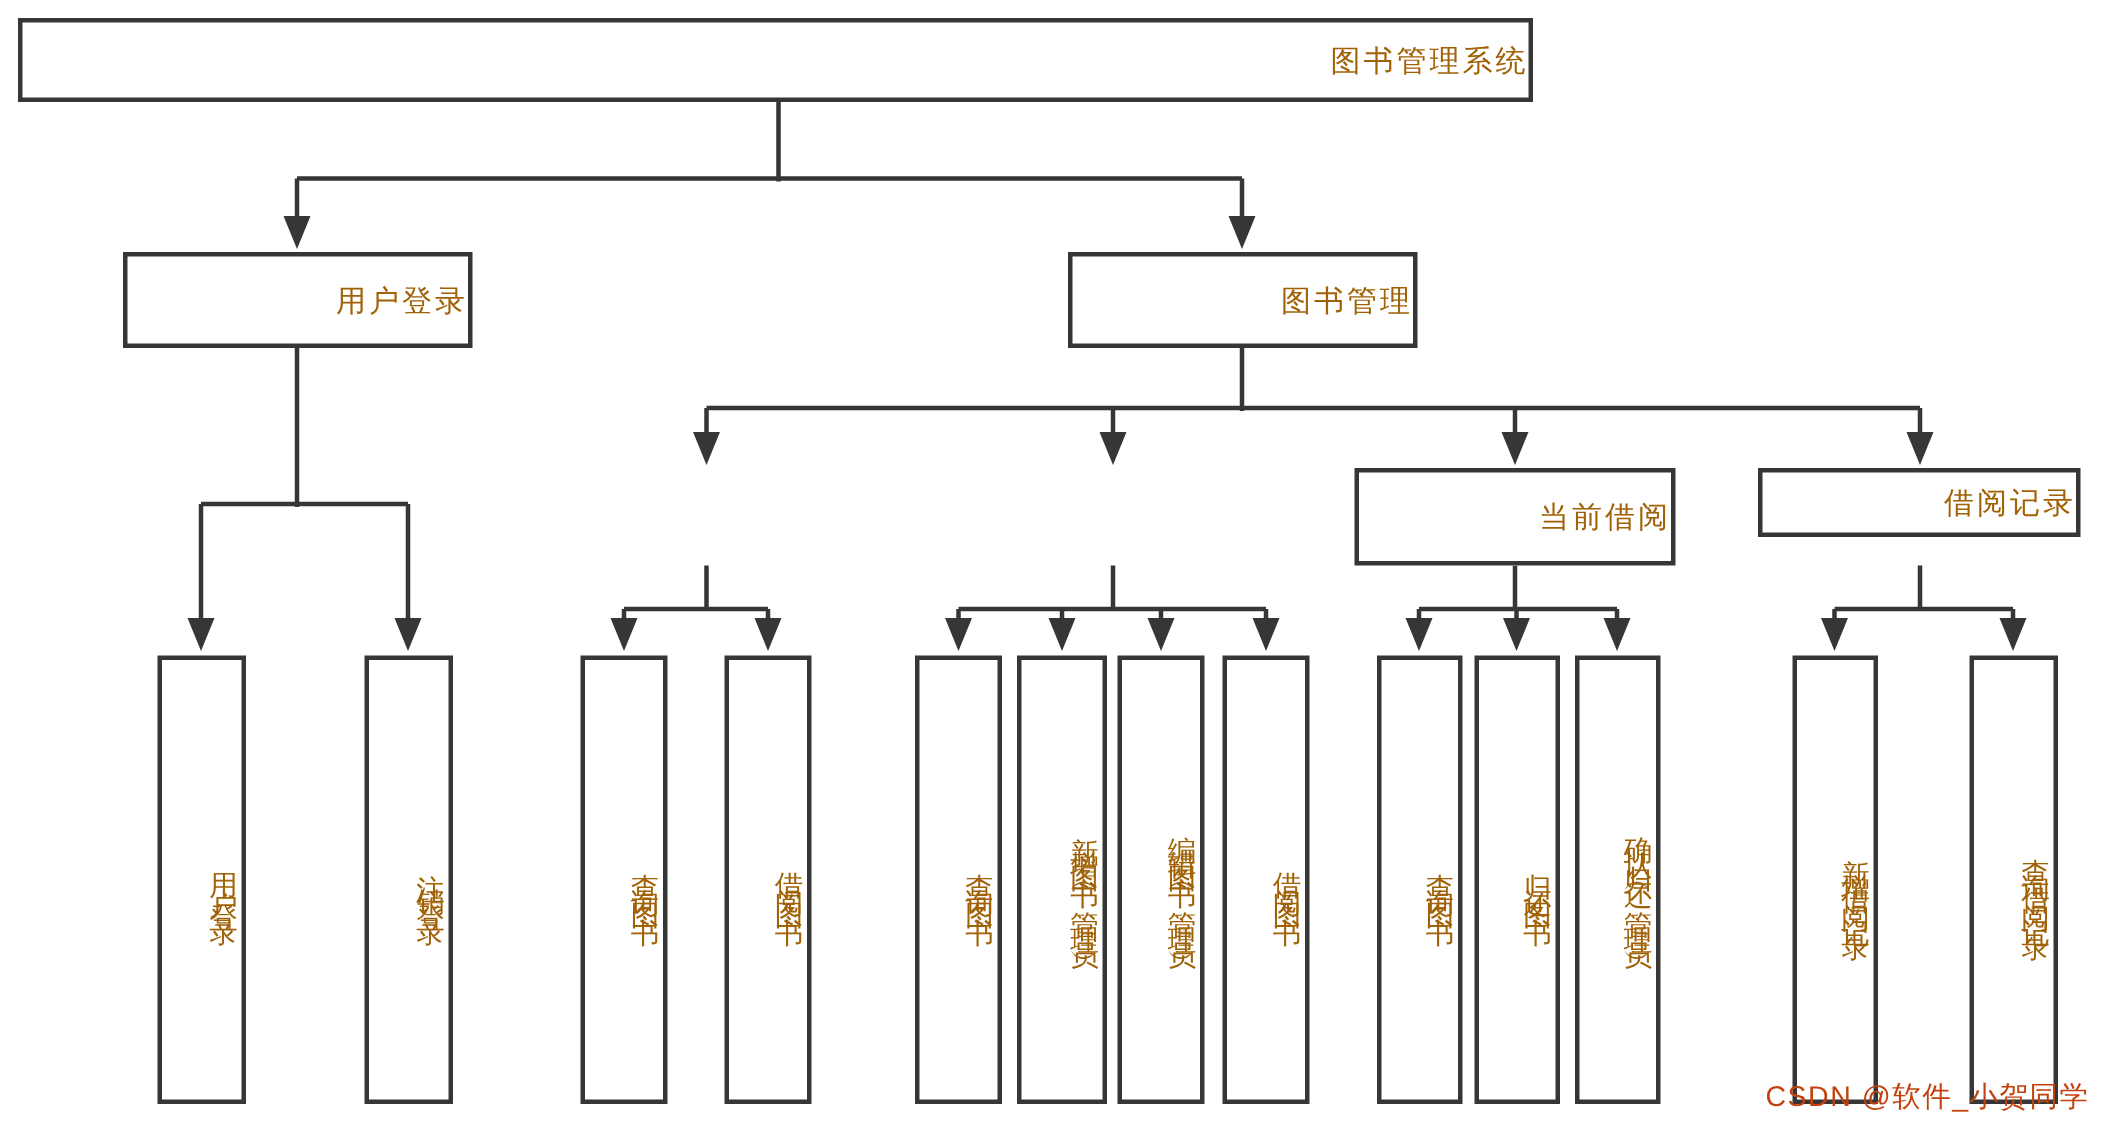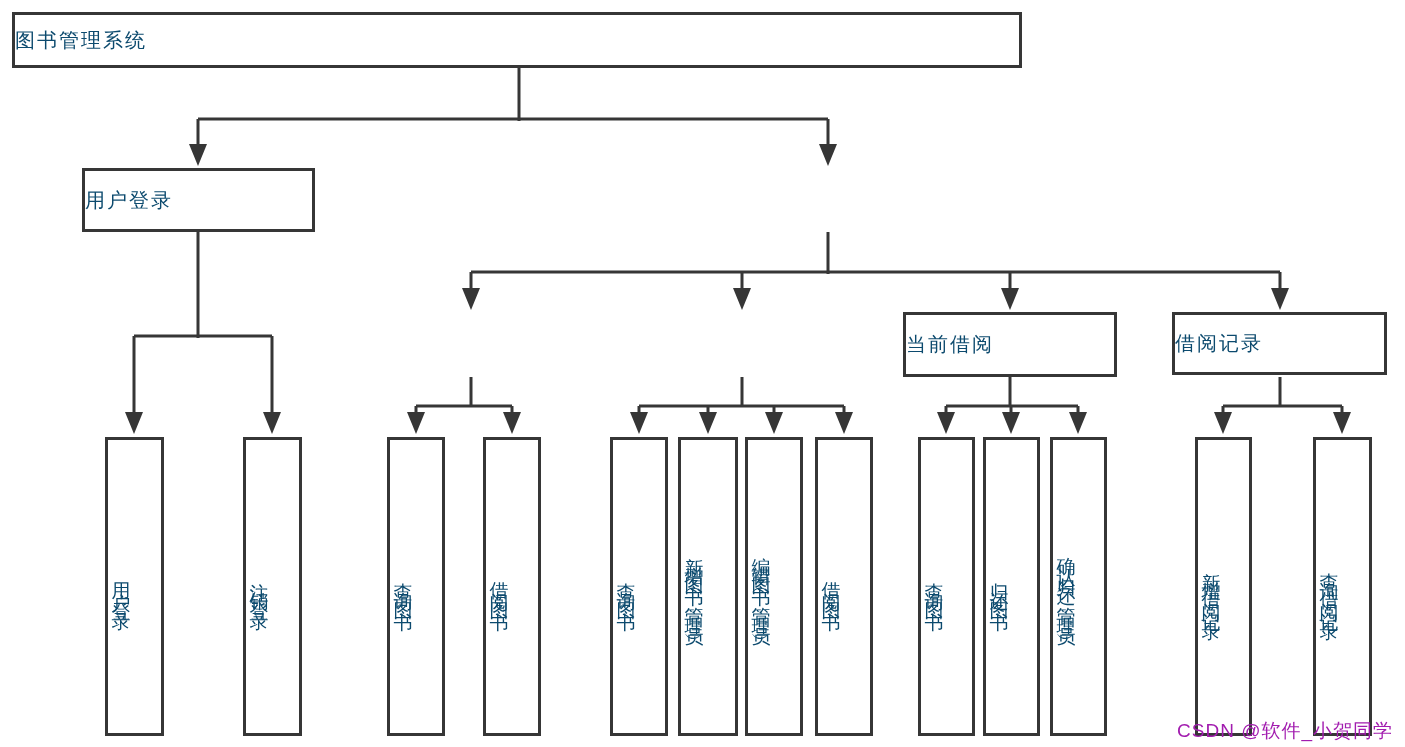--- a/index.html
+++ b/index.html
@@ -3,33 +3,33 @@
 <meta charset="utf-8">
 <style>
   html,body { margin:0; padding:0; background:#ffffff; }
   .stage {
     position:relative; width:1405px; height:747px; background:#ffffff;
     font-family:"Liberation Sans", sans-serif; overflow:hidden;
   }
   .wires { position:absolute; left:0; top:0; width:1405px; height:747px; }
   .node {
     position:absolute; background:#ffffff; border:3px solid #363636;
-    box-sizing:border-box; display:flex; align-items:center; justify-content:flex-start;
-    color:#0c4a6e;
+    box-sizing:border-box; display:flex; align-items:center; justify-content:flex-end;
+    color:#a16207;
   }
   .h-label { font-size:20px; letter-spacing:2px; white-space:nowrap; }
   .v-label {
     writing-mode:vertical-rl; -webkit-writing-mode:vertical-rl;
     text-orientation:mixed; font-size:19px; letter-spacing:10px;
     white-space:nowrap;
   }
   .leaf { top:437px; height:299px; }
   .watermark {
     position:absolute; right:12px; bottom:3px; font-size:19px;
-    color:#a21caf; letter-spacing:1px; z-index:10; white-space:nowrap;
+    color:#c2410c; letter-spacing:1px; z-index:10; white-space:nowrap;
   }
 </style>
 </head>
 <body>
 
 <div class="stage">
 
   <svg class="wires" viewBox="0 0 1405 747" xmlns="http://www.w3.org/2000/svg">
     <g stroke="#363636" stroke-width="3" fill="none">
       <path d="M519 68 V121 M198 119 H828 M198 119 V145 M828 119 V145"></path>
@@ -63,25 +63,28 @@
     </g>
   </svg>
 
   <div class="node" style="left:12px;top:12px;width:1010px;height:56px">
     <span class="h-label">图书管理系统</span>
   </div>
 
   <div class="node" style="left:82px;top:168px;width:233px;height:64px">
     <span class="h-label">用户登录</span>
   </div>
+  <div class="node" style="left:712px;top:168px;width:233px;height:64px">
+    <span class="h-label">图书管理</span>
+  </div>
 
   <div class="node" style="left:903px;top:312px;width:214px;height:65px">
     <span class="h-label">当前借阅</span>
   </div>
-  <div class="node" style="left:1172px;top:312px;width:215px;height:63px">
+  <div class="node" style="left:1172px;top:312px;width:215px;height:46px">
     <span class="h-label">借阅记录</span>
   </div>
 
   <div class="node leaf" style="left:105px;width:59px">
     <span class="v-label">用户登录</span>
   </div>
   <div class="node leaf" style="left:243px;width:59px">
     <span class="v-label">注销登录</span>
   </div>
 

